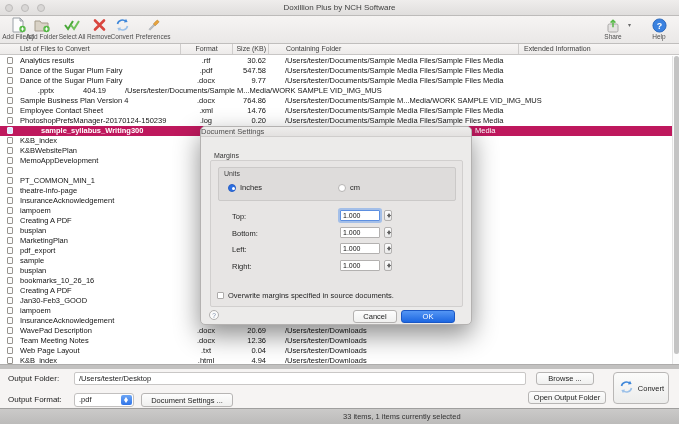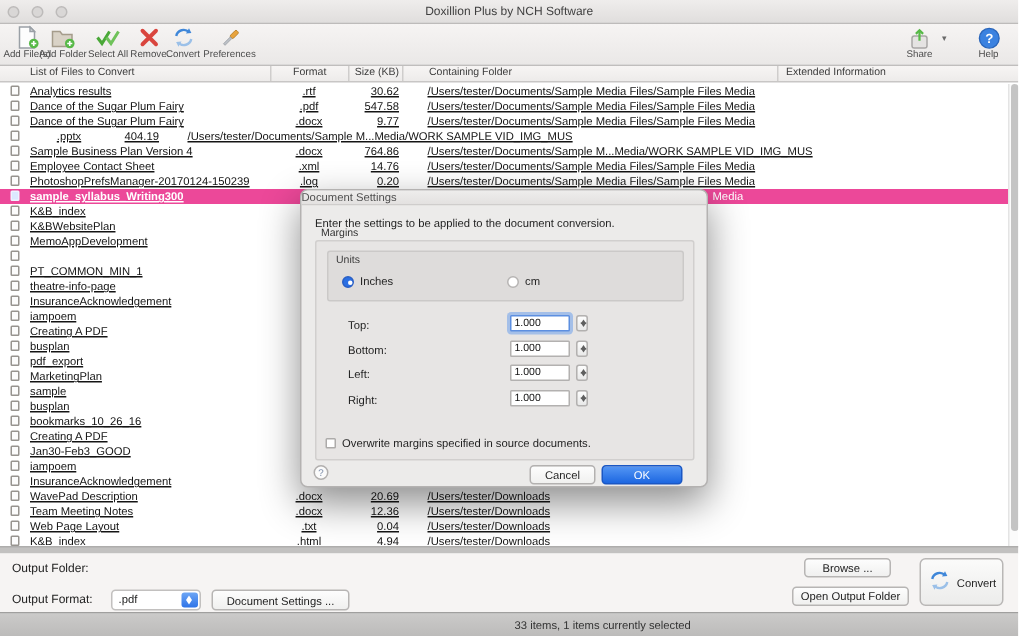--- a/index.html
+++ b/index.html
@@ -27,22 +27,22 @@
   .thead{position:absolute;left:0;top:44px;width:679px;height:11px;display:flex;
     background:linear-gradient(#f7f5f4,#edebea);border-bottom:1px solid #c8c6c5;
     font-size:7px;line-height:10px;color:#3c3c3c;white-space:nowrap;}
   .h-name{width:180px;padding-left:20px;}
   .h-format{width:52px;text-align:center;border-left:1px solid #cfcdcc;}
   .h-size{width:36px;text-align:right;border-left:1px solid #cfcdcc;padding-right:2px;}
   .h-folder{flex:1;padding-left:17px;border-left:1px solid #cfcdcc;}
   .h-ext{width:161px;padding-left:5px;border-left:1px solid #cfcdcc;}
   
   .tbody{position:absolute;left:0;top:56px;width:672px;height:308px;overflow:hidden;background:#fff;}
-  .row{position:relative;display:flex;height:10px;line-height:10px;font-size:7.5px;color:#141414;white-space:nowrap;text-decoration:underline;}
-  .row.selected{background:#ec4899;color:#ffffff;}
+  .row{position:relative;display:flex;height:10px;line-height:10px;font-size:7.5px;color:#141414;white-space:nowrap;}
+  .row.selected{background:#be185d;color:#ffffff;gap:21px;}
   .c-icon{width:20px;flex:none;}
   .pagei{display:inline-block;width:6px;height:7px;margin:1px 0 0 7px;
     background:#fcfcfc;border:1px solid #97948f;border-radius:1px;}
   .row.selected .pagei{background:#dce8ff;border-color:#eef3ff;}
   .c-name{width:160px;flex:none;overflow:hidden;}
   .row.selected .c-name{font-weight:bold;}
   .c-format{width:52px;flex:none;text-align:center;overflow:hidden;}
   .c-size{width:36px;flex:none;text-align:right;padding-right:2px;}
   .c-folder{flex:1;padding-left:17px;overflow:hidden;}
   .folder-tail{position:absolute;left:475px;top:0;}
@@ -347,28 +347,28 @@
       </div>
       <div class="row">
         <span class="c-icon"><span class="pagei"></span></span>
         <span class="c-name">busplan</span>
         <span class="c-format">.d</span>
         <span class="c-size"></span>
         <span class="c-folder"></span>
       </div>
       <div class="row">
         <span class="c-icon"><span class="pagei"></span></span>
+        <span class="c-name">MarketingPlan</span>
+        <span class="c-format"></span>
+        <span class="c-size"></span>
+        <span class="c-folder"></span>
+      </div>
+      <div class="row">
+        <span class="c-icon"><span class="pagei"></span></span>
         <span class="c-name">pdf_export</span>
-        <span class="c-format"></span>
-        <span class="c-size"></span>
-        <span class="c-folder"></span>
-      </div>
-      <div class="row">
-        <span class="c-icon"><span class="pagei"></span></span>
-        <span class="c-name">MarketingPlan</span>
         <span class="c-format"></span>
         <span class="c-size"></span>
         <span class="c-folder"></span>
       </div>
       <div class="row">
         <span class="c-icon"><span class="pagei"></span></span>
         <span class="c-name">sample</span>
         <span class="c-format"></span>
         <span class="c-size"></span>
         <span class="c-folder"></span>
@@ -445,21 +445,20 @@
       </div>
     </div>
 
   <div class="vscroll">
       <div class="vthumb"></div>
     </div>
   <div class="hband"></div>
 
   <div class="dialog">
     <div class="dlg-titlebar">Document Settings</div>
-    <div class="dlg-msg">Enter the settings to be applied to the document conversion.</div>
     <div class="margins-label">Margins</div>
     <div class="margins-box">
       <div class="units-box">
         <span class="units-label">Units</span>
       <span class="radio-opt">
             <span class="radio sel"></span>
             <span class="radio-label">Inches</span>
           </span>
           <span class="radio-opt">
             <span class="radio"></span>
@@ -493,20 +492,21 @@
         <span>Overwrite margins specified in source documents.</span>
       </div>
     </div>
     <div class="help-btn">?</div>
     <div class="btn cancel">Cancel</div>
     <div class="btn ok">OK</div>
   </div>
 
   <div class="bottom">
     <span class="lbl-out-folder">Output Folder:</span>
+    <div class="out-folder-field">/Users/tester/Desktop</div>
     <div class="sbtn browse-btn">Browse ...</div>
     <span class="lbl-out-format">Output Format:</span>
     <div class="format-select">
       <span>.pdf</span>
       <span class="sel-stepper"></span>
     </div>
     <div class="sbtn docset-btn">Document Settings ...</div>
     <div class="sbtn open-folder-btn">Open Output Folder</div>
     <div class="convert-btn">
       <span class="cicon"><svg width="17" height="14" viewBox="0 0 17 14">

